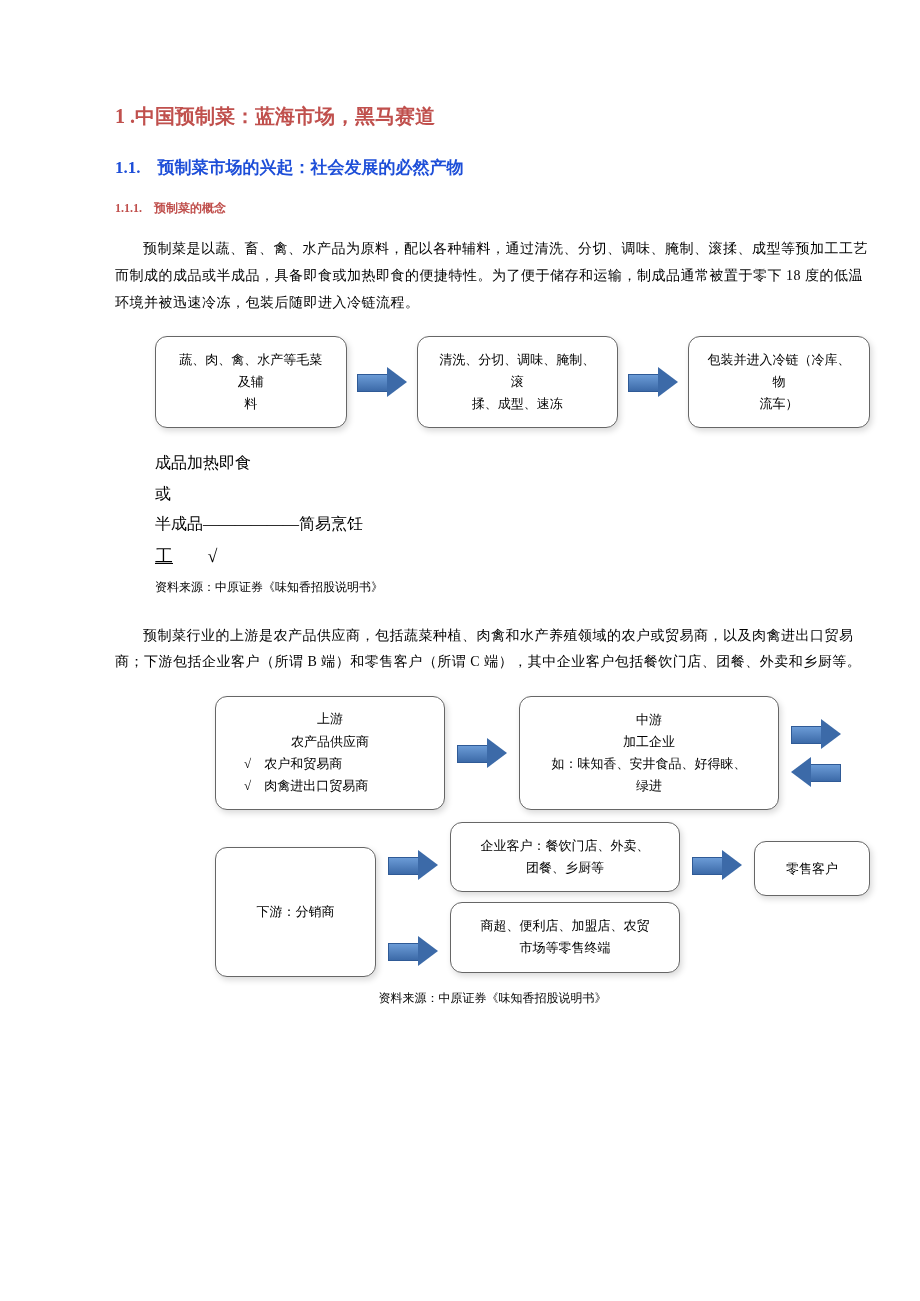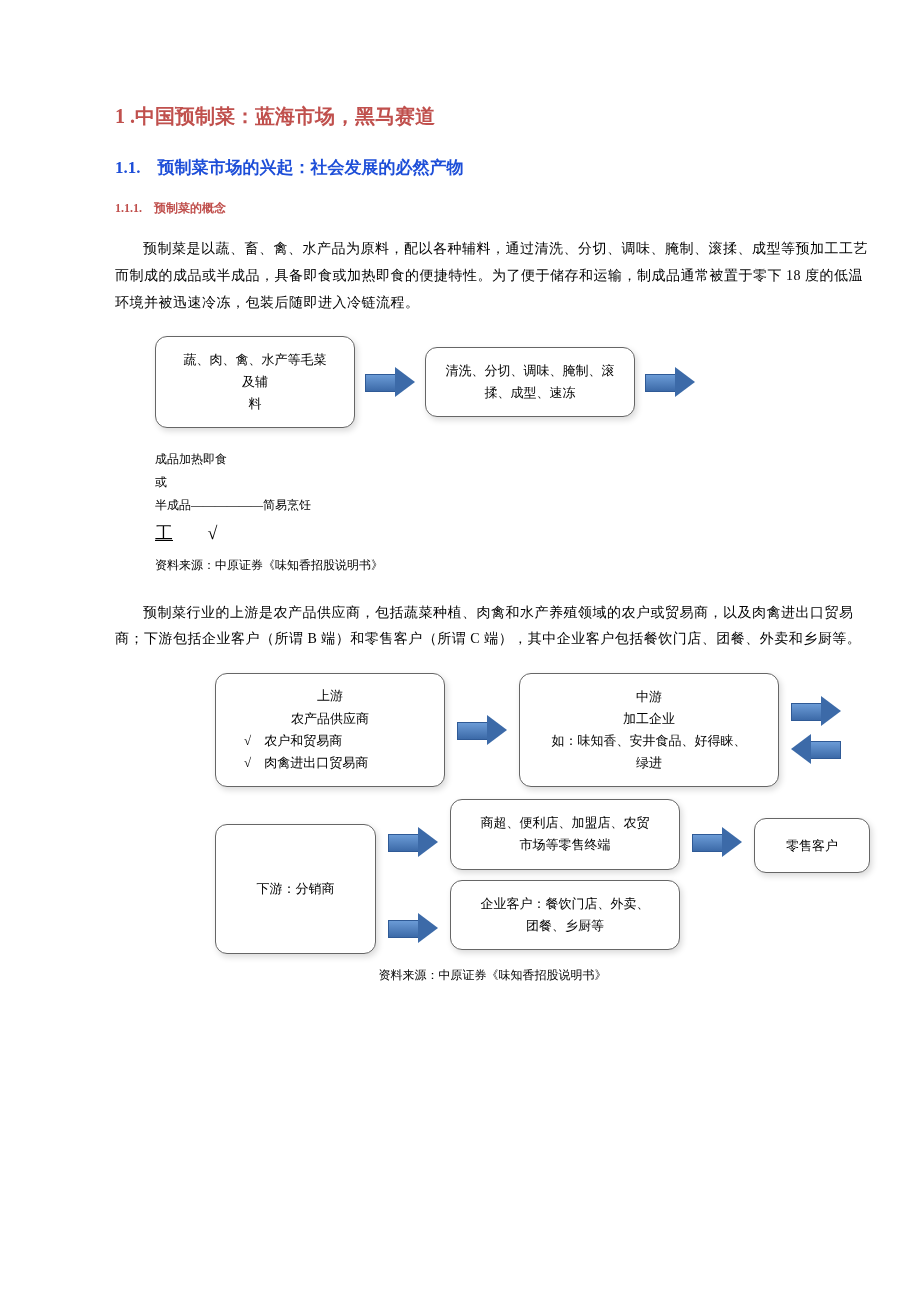--- a/index.html
+++ b/index.html
@@ -107,21 +107,21 @@
       content: "";
       position: absolute;
       top: -2px;
       right: 30px;
       width: 0; height: 0;
       border-top: 15px solid transparent;
       border-bottom: 15px solid transparent;
       border-right: 20px solid #3c6aa8;
     }
     .subtext {
-      font-size: 12px;
+      font-size: 16px;
       line-height: 1.9;
       margin: 14px 0 2px 40px;
     }
     .symline { font-size: 18px; margin-left: 40px; }
     .source {
       font-size: 12px;
       margin: 8px 0 25px 40px;
     }
     .source.center { text-align: center; margin-left: 0; }
     .diagram2 {
@@ -149,20 +149,24 @@
       <div>蔬、肉、禽、水产等毛菜</div>
       <div>及辅</div>
       <div>料</div>
     </div>
     <div class="arrow-r"></div>
     <div class="flow-box" style="width:210px">
       <div>清洗、分切、调味、腌制、滚</div>
       <div>揉、成型、速冻</div>
     </div>
     <div class="arrow-r"></div>
+    <div class="flow-box" style="width:190px">
+      <div>包装并进入冷链（冷库、物</div>
+      <div>流车）</div>
+    </div>
   </div>
 </div>
 
 <div class="subtext">
   <div>成品加热即食</div>
   <div>或</div>
   <div>半成品——————简易烹饪</div>
 </div>
 <div class="symline">
   <span style="text-decoration:underline;">工</span>
@@ -199,27 +203,27 @@
   <div class="d2-row" style="align-items:flex-start;">
     <div class="flow-box tall" style="width:230px;margin-top:25px;">
       <div>下游：分销商</div>
     </div>
     <div class="narrow-arrow-col" style="padding-top:30px;gap:60px;">
       <div class="arrow-r"></div>
       <div class="arrow-r"></div>
     </div>
     <div class="d2-col">
       <div class="flow-box" style="width:230px;">
+        <div>企业客户：餐饮门店、外卖、</div>
+        <div>团餐、乡厨等</div>
+      </div>
+      <div class="flow-box" style="width:230px;">
         <div>商超、便利店、加盟店、农贸</div>
         <div>市场等零售终端</div>
       </div>
-      <div class="flow-box" style="width:230px;">
-        <div>企业客户：餐饮门店、外卖、</div>
-        <div>团餐、乡厨等</div>
-      </div>
     </div>
     <div class="narrow-arrow-col" style="padding-top:30px;">
       <div class="arrow-r"></div>
     </div>
     <div class="flow-box" style="width:160px;min-height:55px;margin-top:19px;">
       <div>零售客户</div>
     </div>
   </div>
 </div>
 

